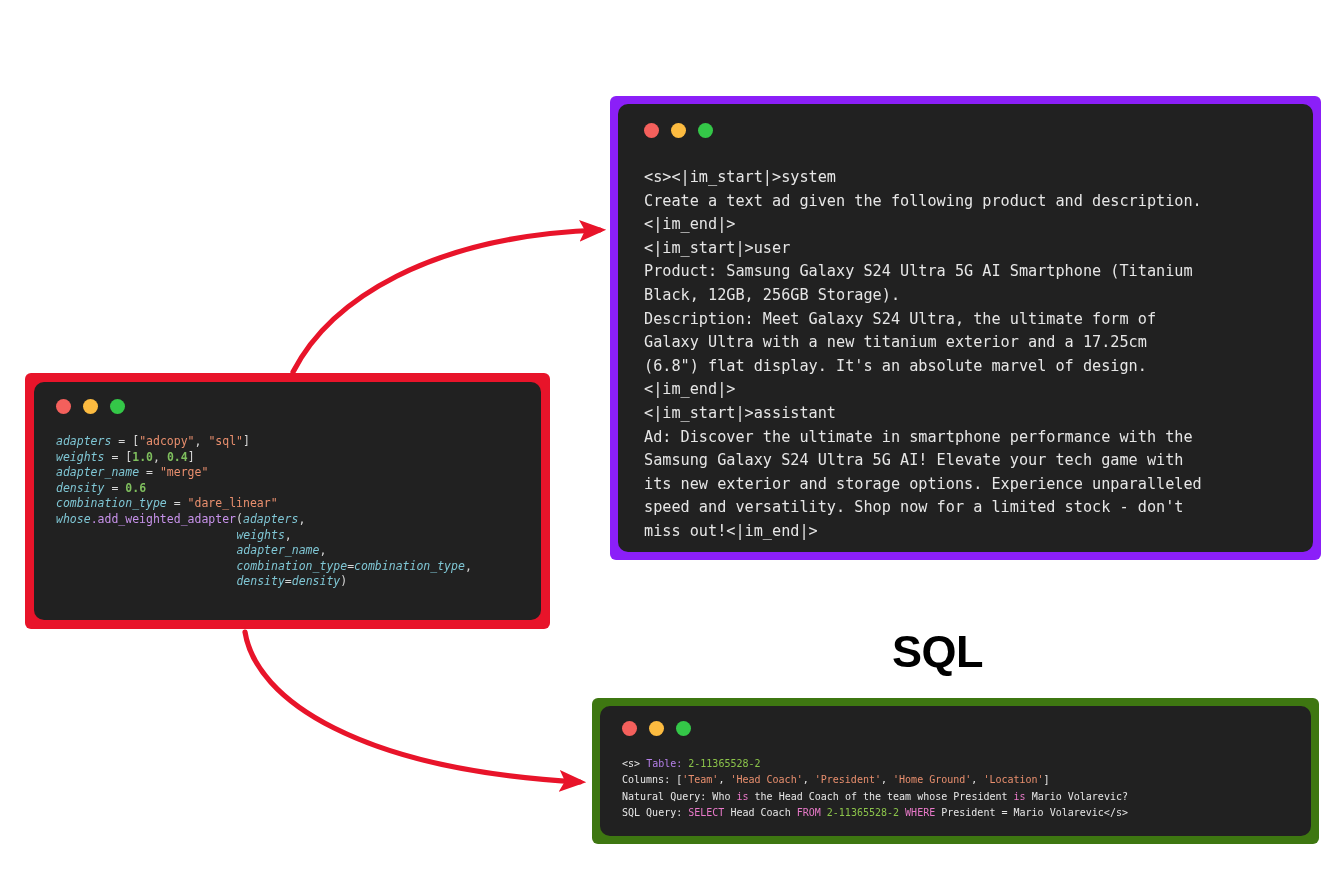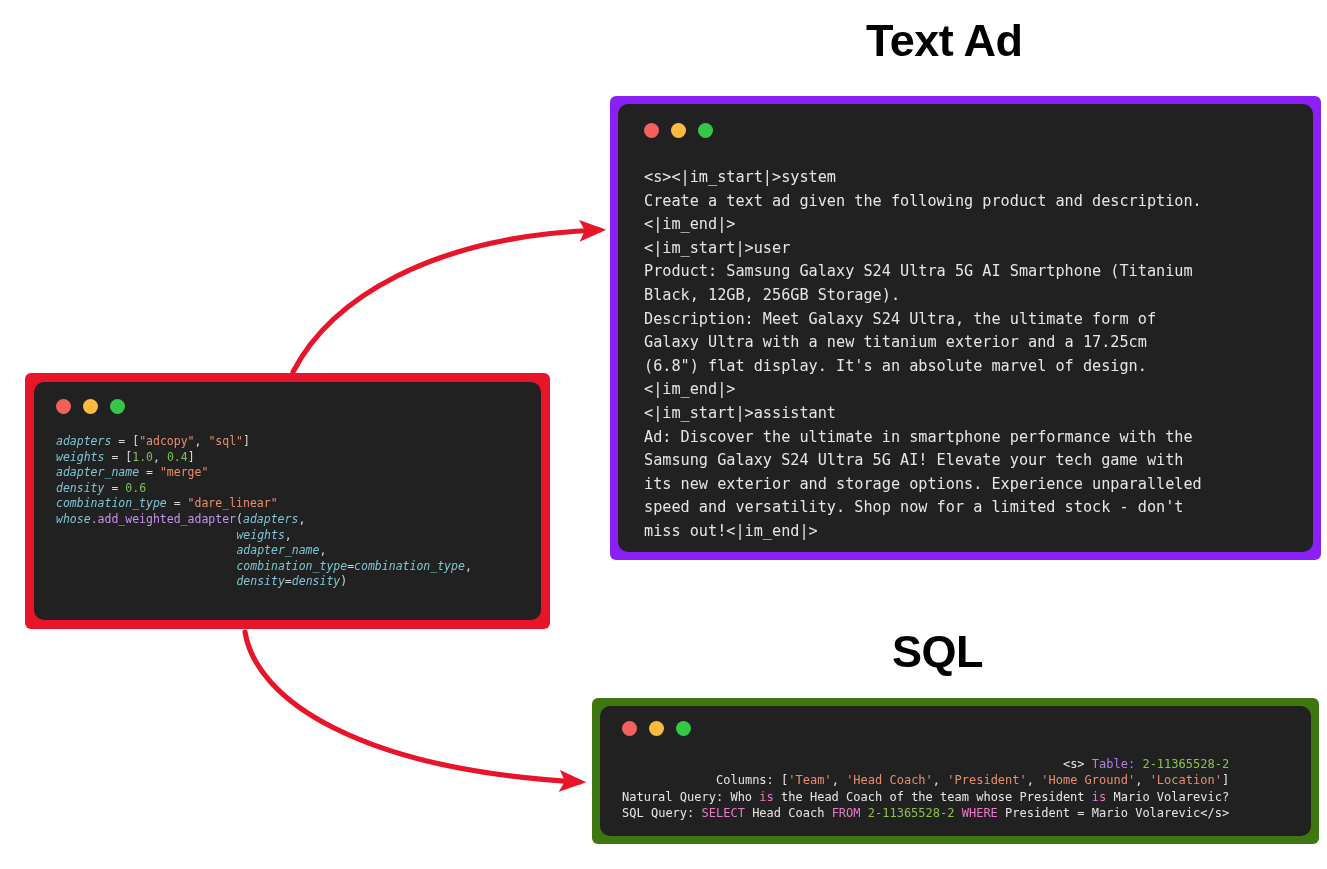--- a/index.html
+++ b/index.html
@@ -78,30 +78,29 @@
     left: 26px; top: 62px;
     font-size: 15.2px;
     line-height: 23.6px;
     color: #EFEFEF;
   }
 
   #sql-window { left: 592px; top: 698px; width: 727px; height: 146px; background: #3E7711; }
   #sql-window .dots { left: 22px; top: 15px; }
   #sql-code {
     left: 22px; top: 50px;
-    font-size: 12px;
+    font-size: 10px;
     line-height: 16.4px;
     color: #E6E6E6;
-    text-align: right;
   }
 
   
   .t-var   { color: #7FC6D4; font-style: italic; }
   .t-str   { color: #E98F6E; }
-  .t-num   { color: #7FBF5E; }
+  .t-num   { color: #7FBF5E; font-weight: bold; }
   .t-op    { color: #D8D8D8; }
   .t-fn    { color: #C792EA; }
   .t-plain { color: #E6E6E6; }
   .t-kw    { color: #E879C8; }
   .t-lbl   { color: #B47FE8; }
   .t-green { color: #8BC34A; }
 
   
   #arrow-layer {
     position: absolute;
@@ -118,21 +117,20 @@
   <svg id="arrow-layer" viewBox="0 0 1327 869" width="1327" height="869">
     <defs>
       <marker id="arrowhead" markerWidth="5.2" markerHeight="4.2" refX="4.0" refY="2.1" orient="auto" markerUnits="strokeWidth">
         <path d="M0,0 L5.2,2.1 L0,4.2 L1.1,2.1 Z" fill="#E8142A"></path>
       </marker>
     </defs>
     <path d="M 293,372 C 330,300 430,236 600,230" fill="none" stroke="#E8142A" stroke-width="5.2" stroke-linecap="round" marker-end="url(#arrowhead)"></path>
     <path d="M 245,632 C 256,700 360,770 580,782" fill="none" stroke="#E8142A" stroke-width="5.2" stroke-linecap="round" marker-end="url(#arrowhead)"></path>
   </svg>
 
-  <div class="heading" id="title-text-ad">Text Ad</div>
   <div class="heading" id="title-sql">SQL</div>
 
   <div class="term" id="merge-window">
     <div class="term-inner">
       <div class="dots">
         <span class="dot red"></span>
         <span class="dot yellow"></span>
         <span class="dot green"></span>
       </div>
       <div class="code" id="merge-code"><span class="t-var">adapters</span><span class="t-op"> </span><span class="t-op">=</span><span class="t-op"> </span><span class="t-op">[</span><span class="t-str">"adcopy"</span><span class="t-op">,</span><span class="t-op"> </span><span class="t-str">"sql"</span><span class="t-op">]</span>

